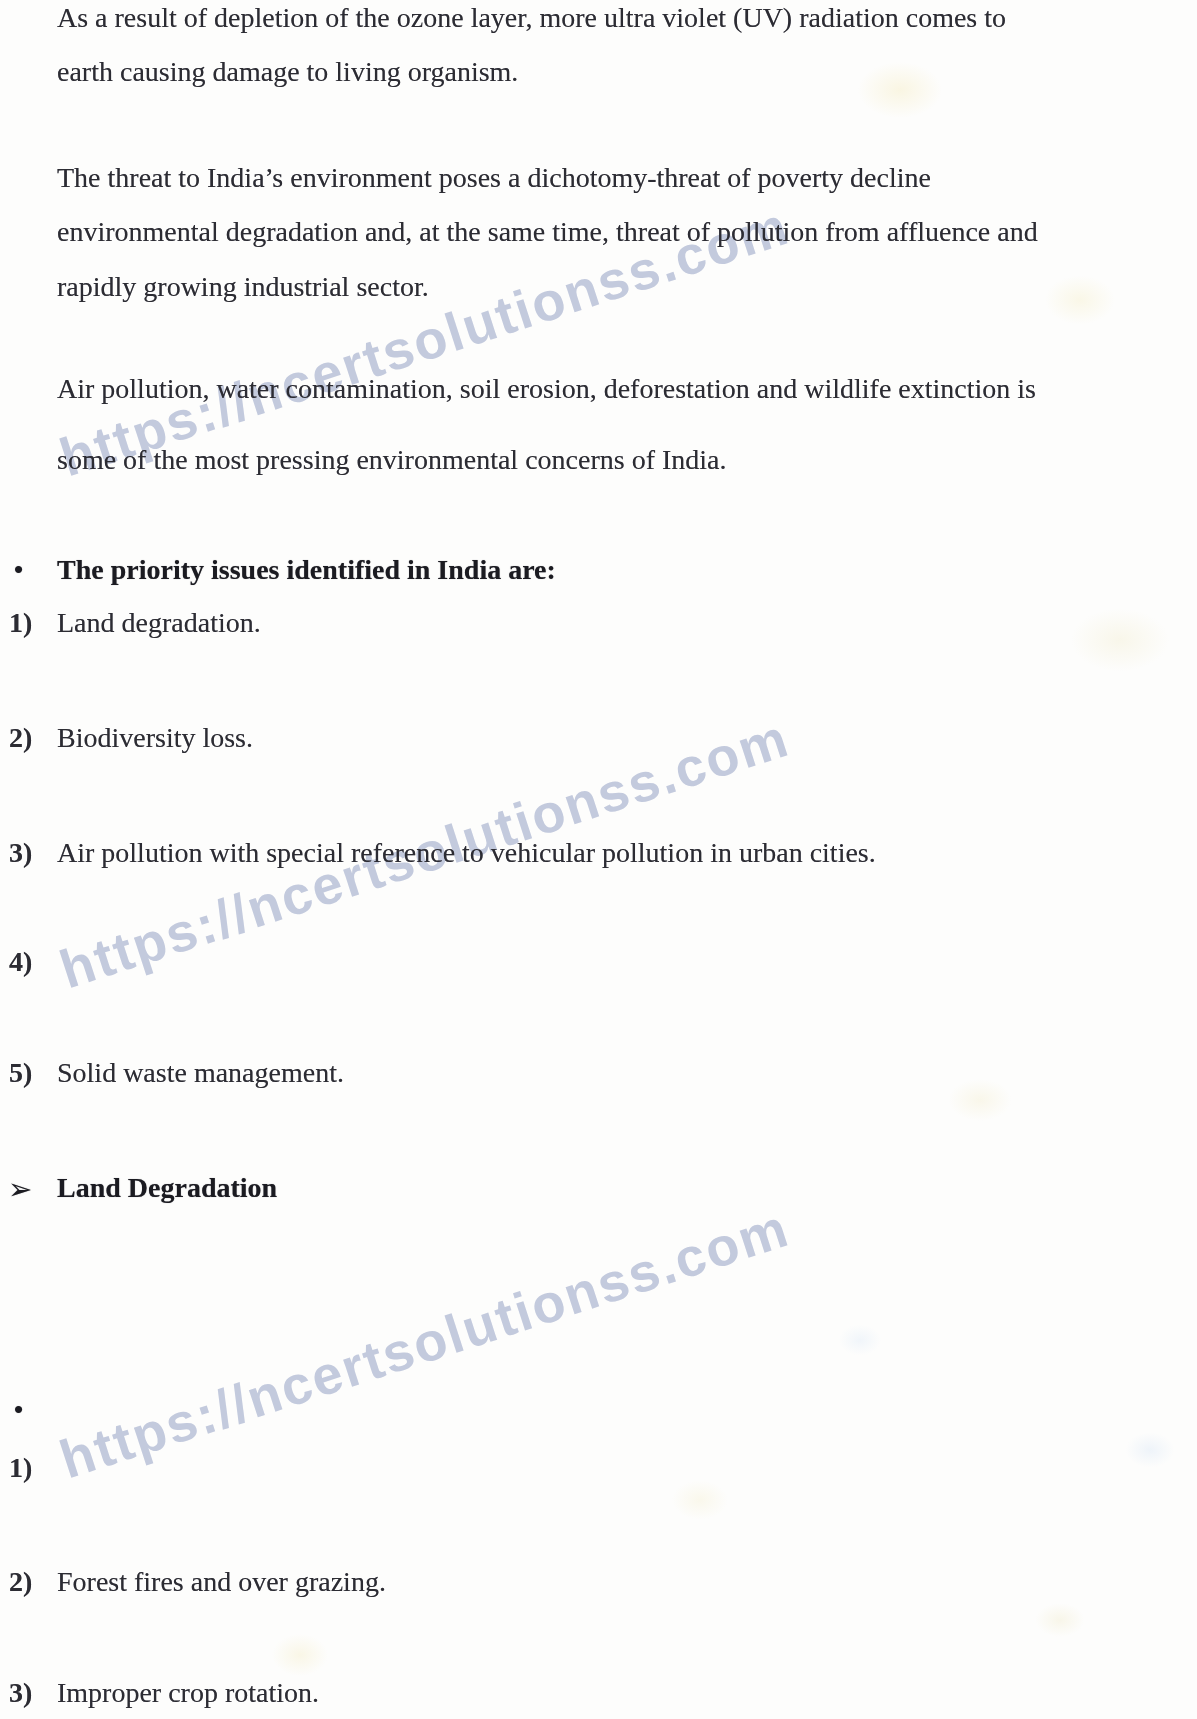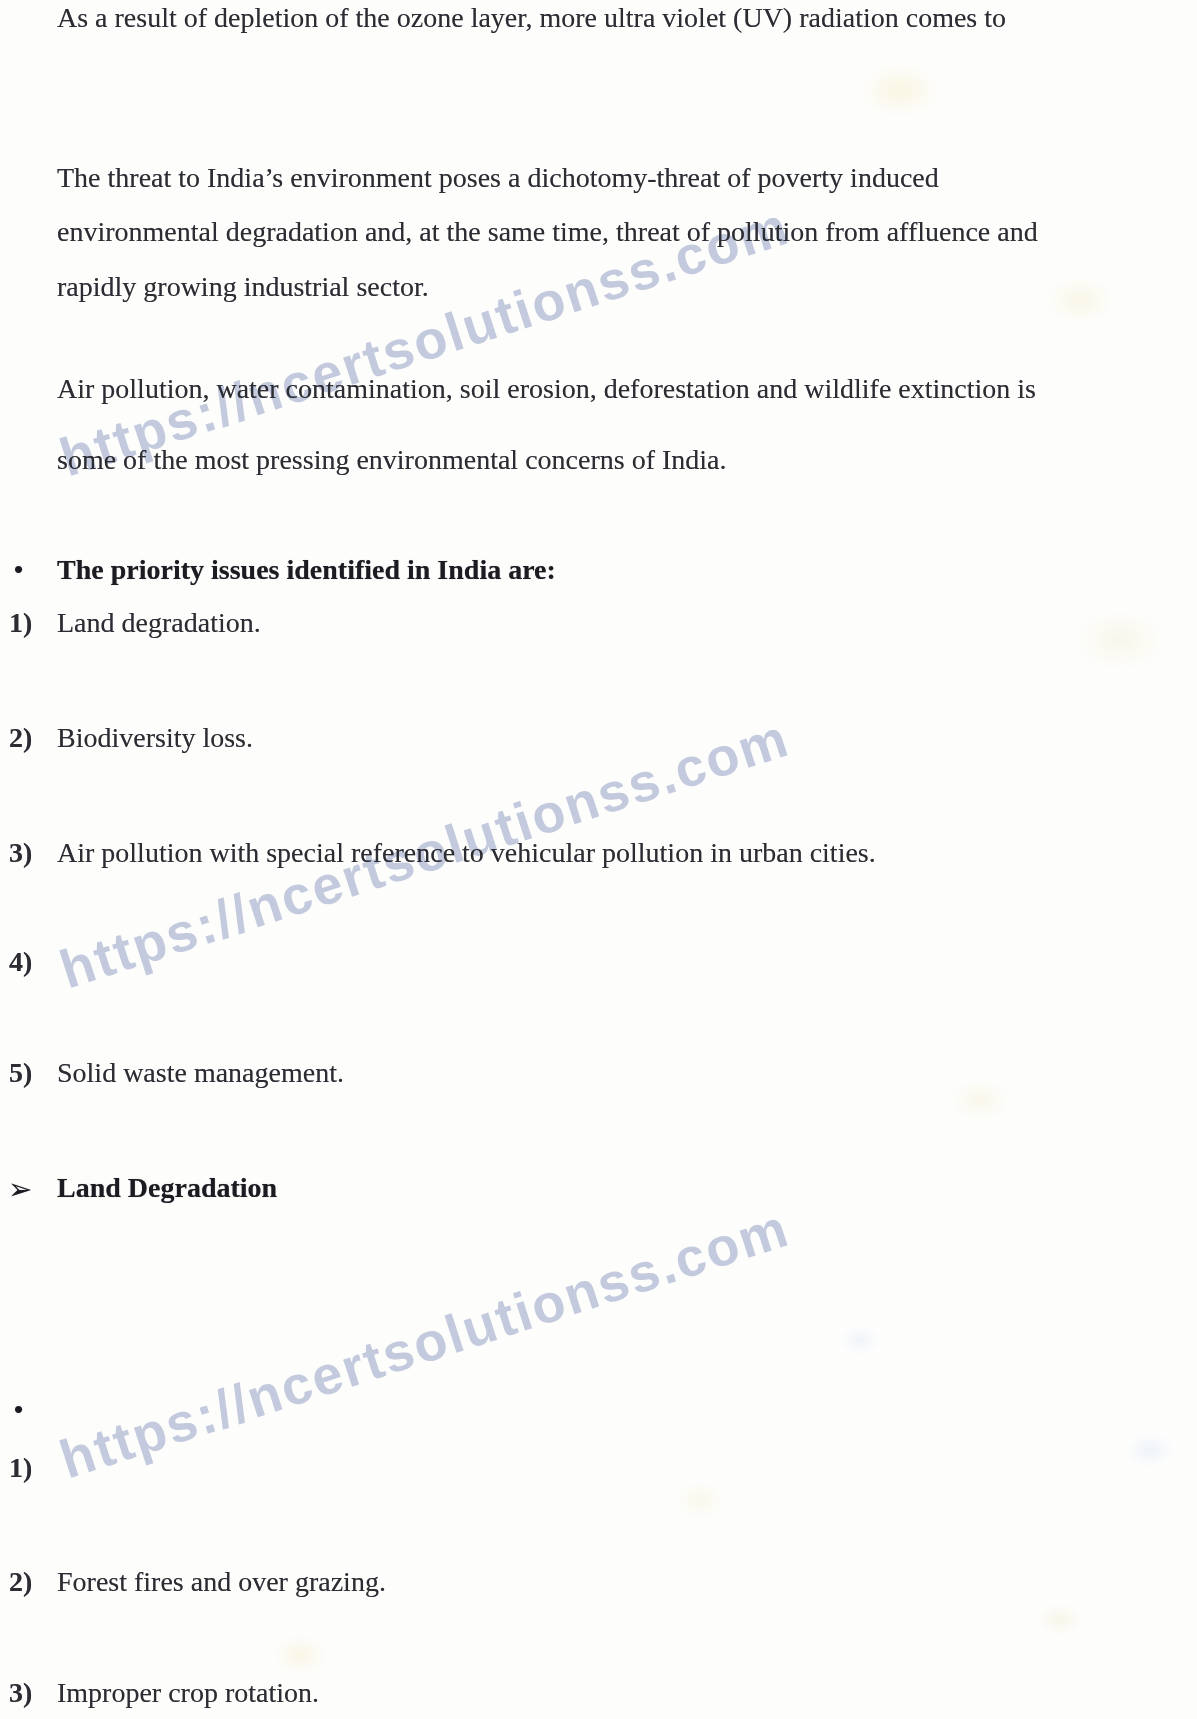--- a/index.html
+++ b/index.html
@@ -52,22 +52,23 @@
 </head>
 <body>
 
 <div class="page">
 
   <div class="watermark w1">https://ncertsolutionss.com</div>
   <div class="watermark w2">https://ncertsolutionss.com</div>
   <div class="watermark w3">https://ncertsolutionss.com</div>
 
   <div class="line" style="top:1px">As a result of depletion of the ozone layer, more ultra violet (UV) radiation comes to</div>
+  <div class="line" style="top:55px">earth causing damage to living organism.</div>
 
-  <div class="line" style="top:161px">The threat to India’s environment poses a dichotomy-threat of poverty induced</div>
+  <div class="line" style="top:161px">The threat to India’s environment poses a dichotomy-threat of poverty decline</div>
   <div class="line" style="top:215px">environmental degradation and, at the same time, threat of pollution from affluence and</div>
   <div class="line" style="top:270px">rapidly growing industrial sector.</div>
 
   <div class="line" style="top:372px">Air pollution, water contamination, soil erosion, deforestation and wildlife extinction is</div>
   <div class="line" style="top:443px">some of the most pressing environmental concerns of India.</div>
 
   <div class="line bold" style="top:553px">
     <span class="marker bullet-marker">•</span>
     <span>The priority issues identified in India are:</span>
   </div>

